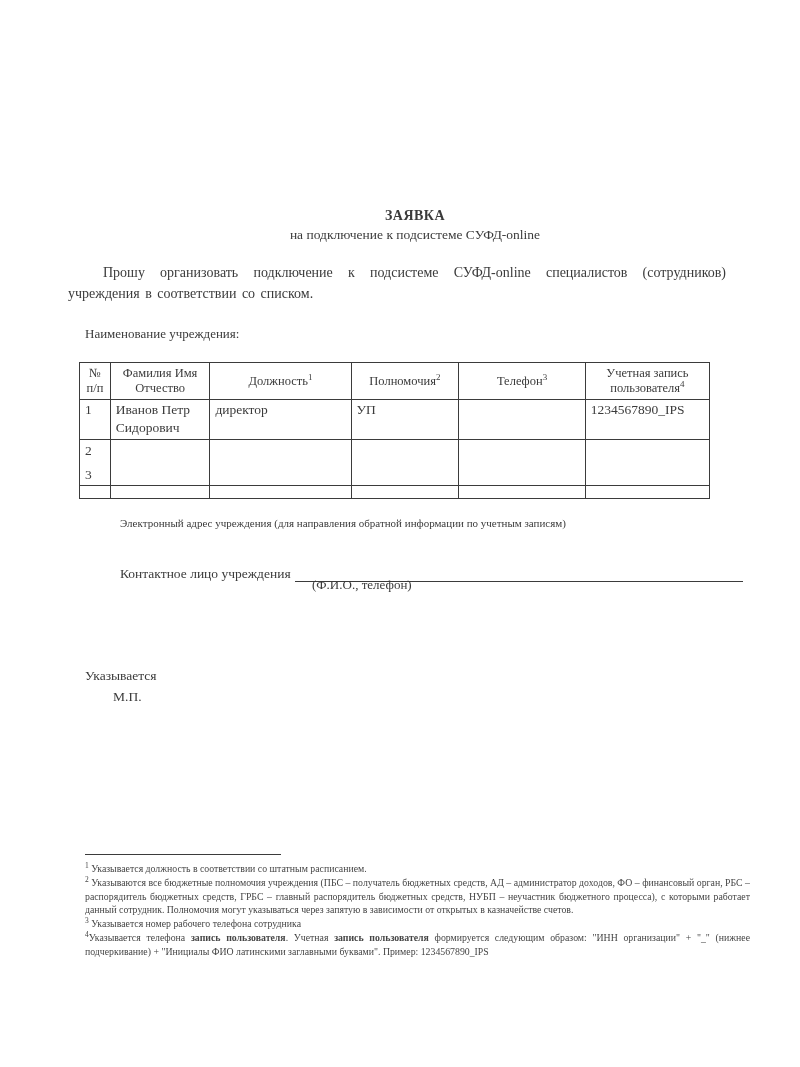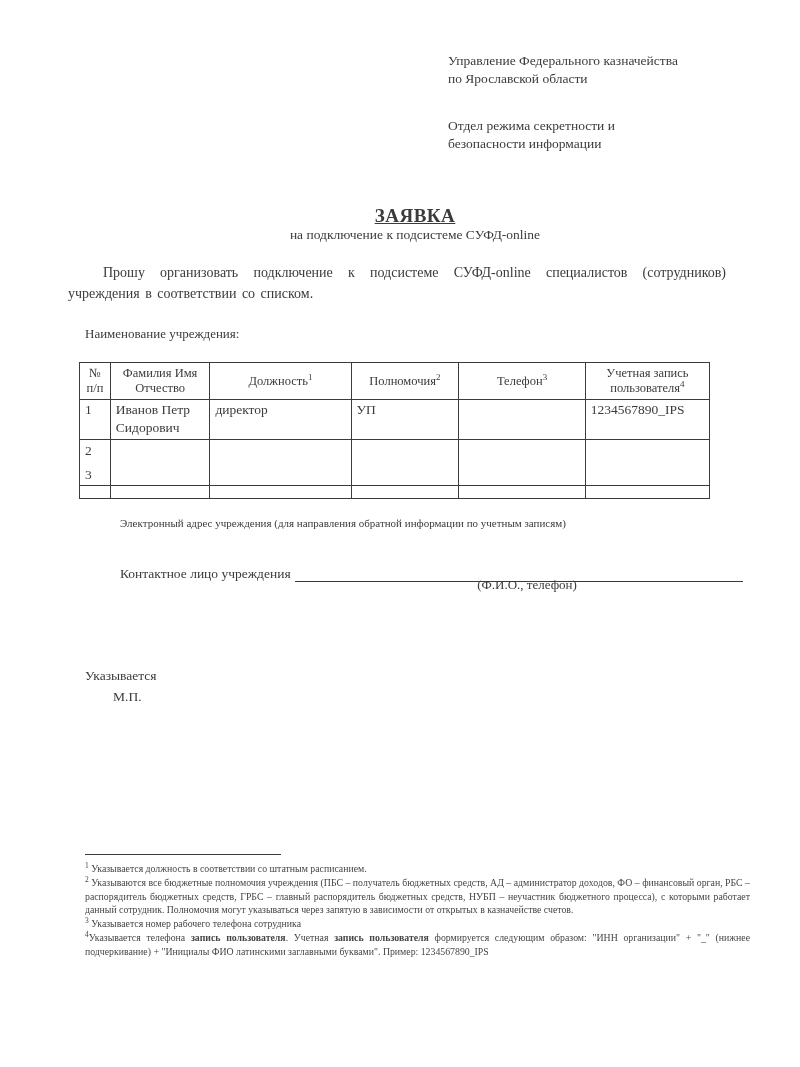--- a/index.html
+++ b/index.html
@@ -23,21 +23,21 @@
   }
   .recipient p { margin-bottom: 30px; }
   
   .title-block {
     position: absolute;
     left: 85px; top: 206px;
     width: 660px;
     text-align: center;
     line-height: 19px;
   }
-  .title-block .doc-title { font-weight: bold; font-size: 19px; letter-spacing: 0.5px; text-decoration: underline; }
+  .title-block .doc-title { font-weight: bold; font-size: 14px; letter-spacing: 0.5px; }
   .title-block .doc-subtitle { font-size: 13.5px; }
   
   .request {
     position: absolute;
     left: 68px; top: 262px;
     width: 658px;
     font-size: 14px;
     line-height: 21px;
     text-align: justify;
     text-indent: 35px;
@@ -104,21 +104,20 @@
   .contact-line .fill-line {
     flex: 1;
     border-bottom: 1px solid #3b3b3b;
     height: 16px;
     margin-left: 4px;
   }
   .fio-hint {
     position: absolute;
     left: 312px; top: 577px;
     width: 430px;
-    text-align: center;
     font-size: 13px;
   }
   
   .signature-role { position: absolute; left: 85px; top: 668px; font-size: 13.5px; }
   .stamp { position: absolute; left: 113px; top: 689px; font-size: 13.5px; }
   
   .footnotes {
     position: absolute;
     left: 85px; top: 854px;
     width: 665px;
@@ -134,26 +133,20 @@
   }
   .footnotes p { margin: 0; }
   .footnotes sup { font-size: 7.5px; }
   .footnotes b { font-weight: bold; }
 </style>
 </head>
 <body>
 
 <div class="page">
 
-  <div class="recipient">
-    <p><span>Управление Федерального казначейства</span><br>
-    <span>по Ярославской области</span></p>
-    <p><span>Отдел режима секретности и</span><br>
-    <span>безопасности информации</span></p>
-  </div>
 
   <div class="title-block">
     <div class="doc-title">ЗАЯВКА</div>
     <div class="doc-subtitle">на подключение к подсистеме СУФД-online</div>
   </div>
 
   <p class="request">Прошу организовать подключение к подсистеме СУФД-online специалистов (сотрудников) учреждения в соответствии со списком.</p>
 
   <div class="org-label">Наименование учреждения:</div>
 

